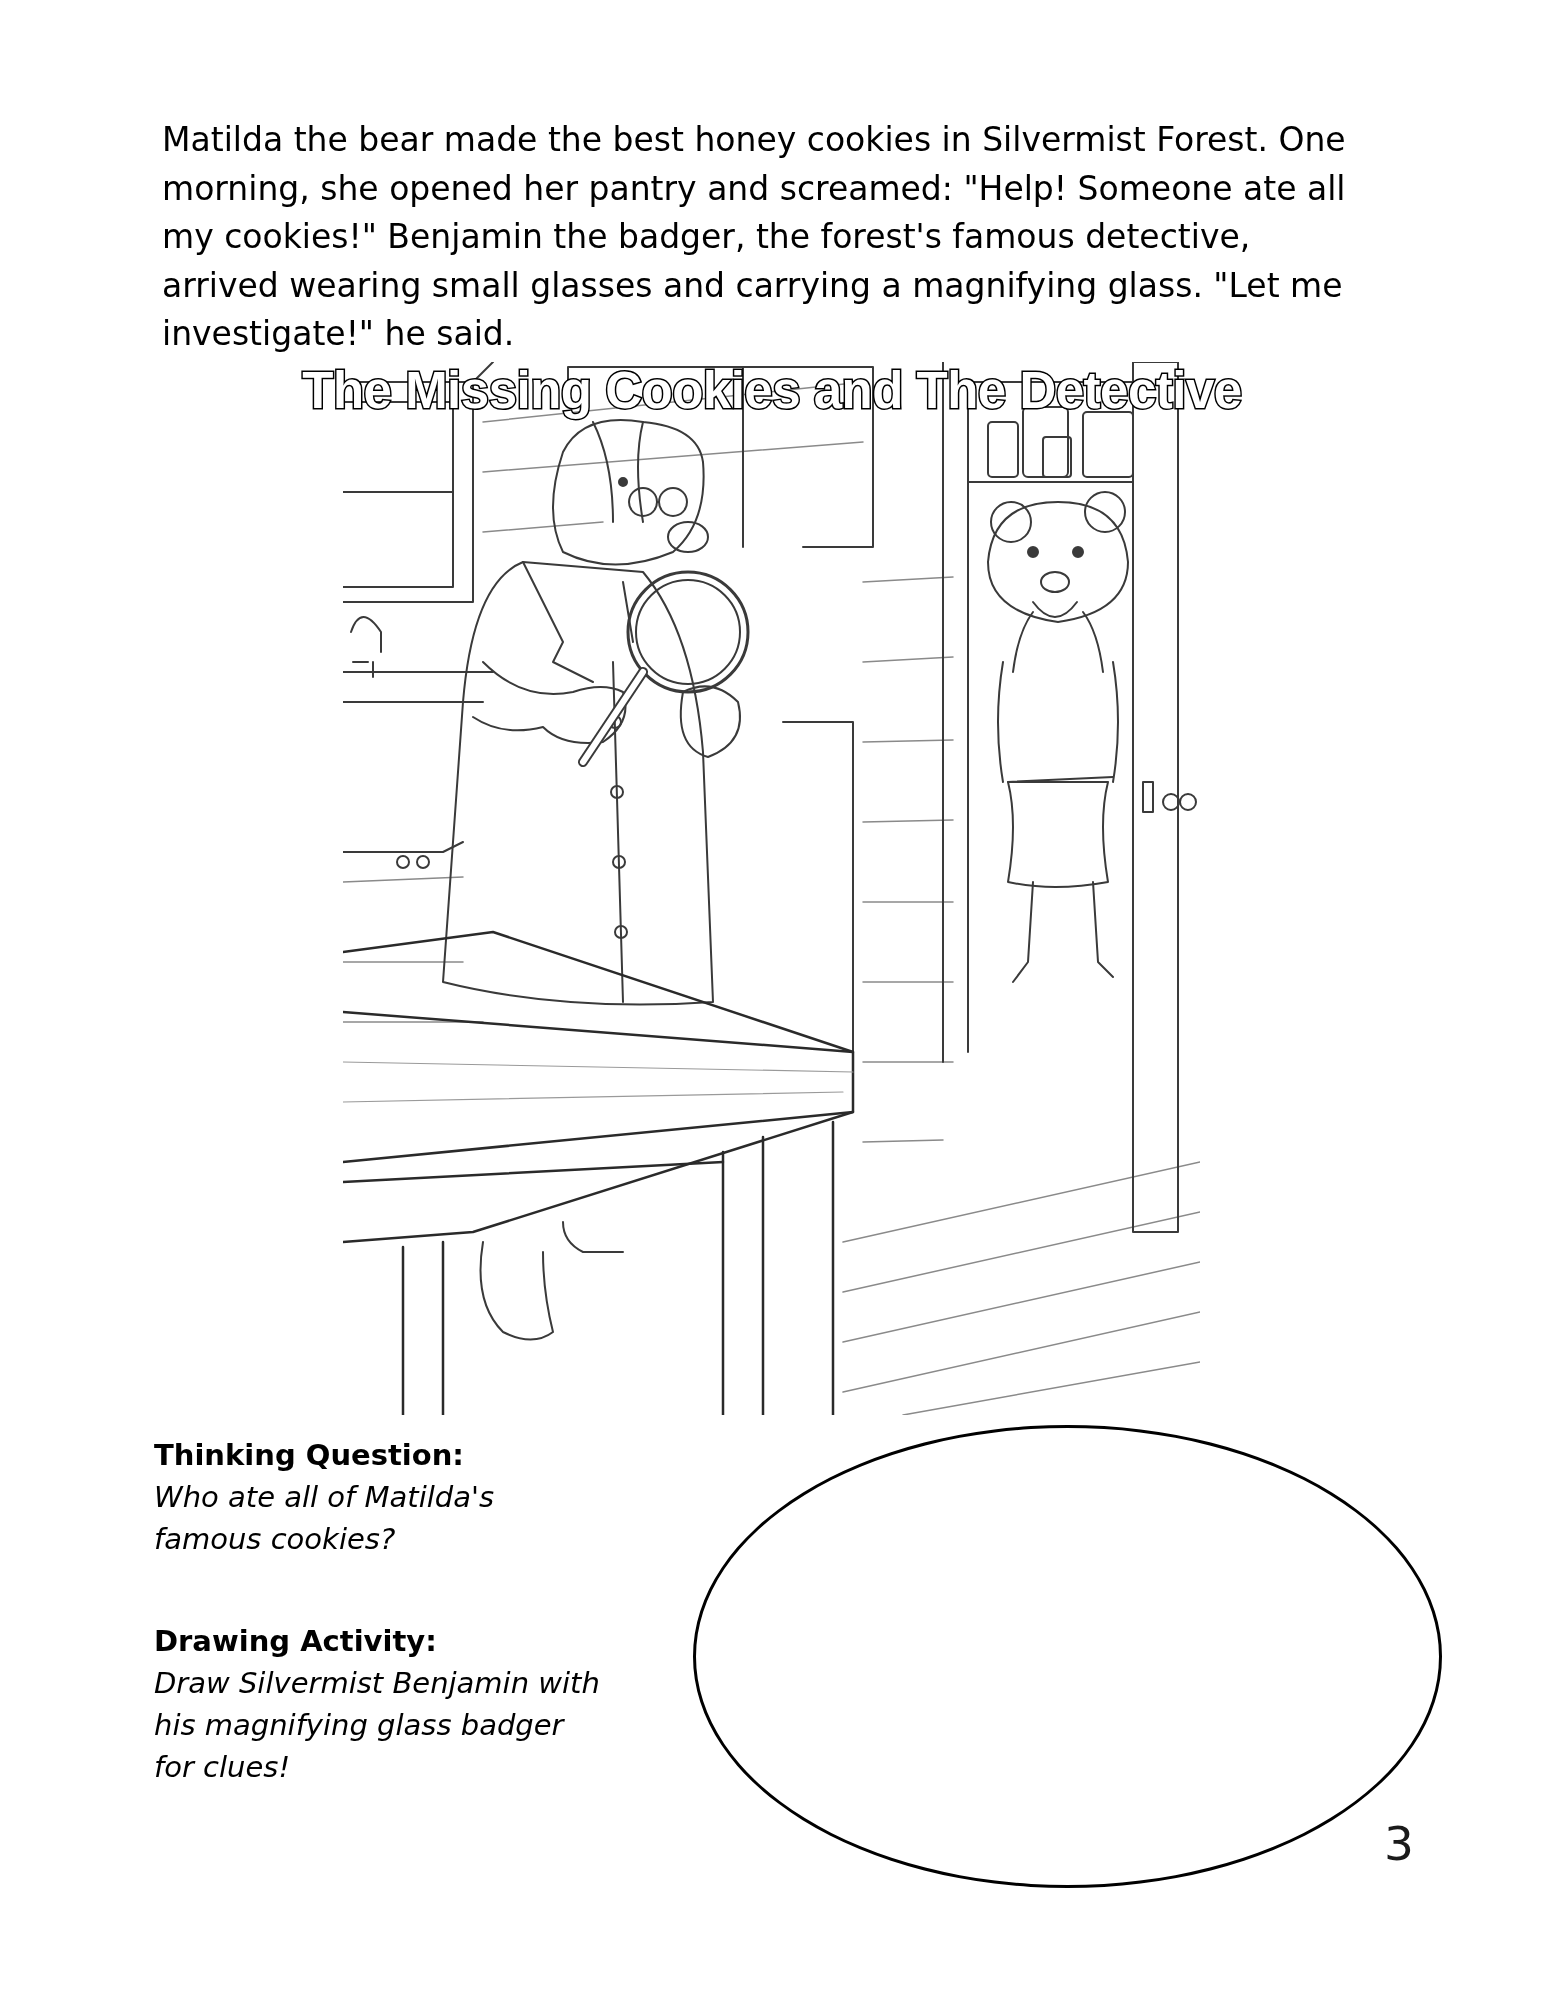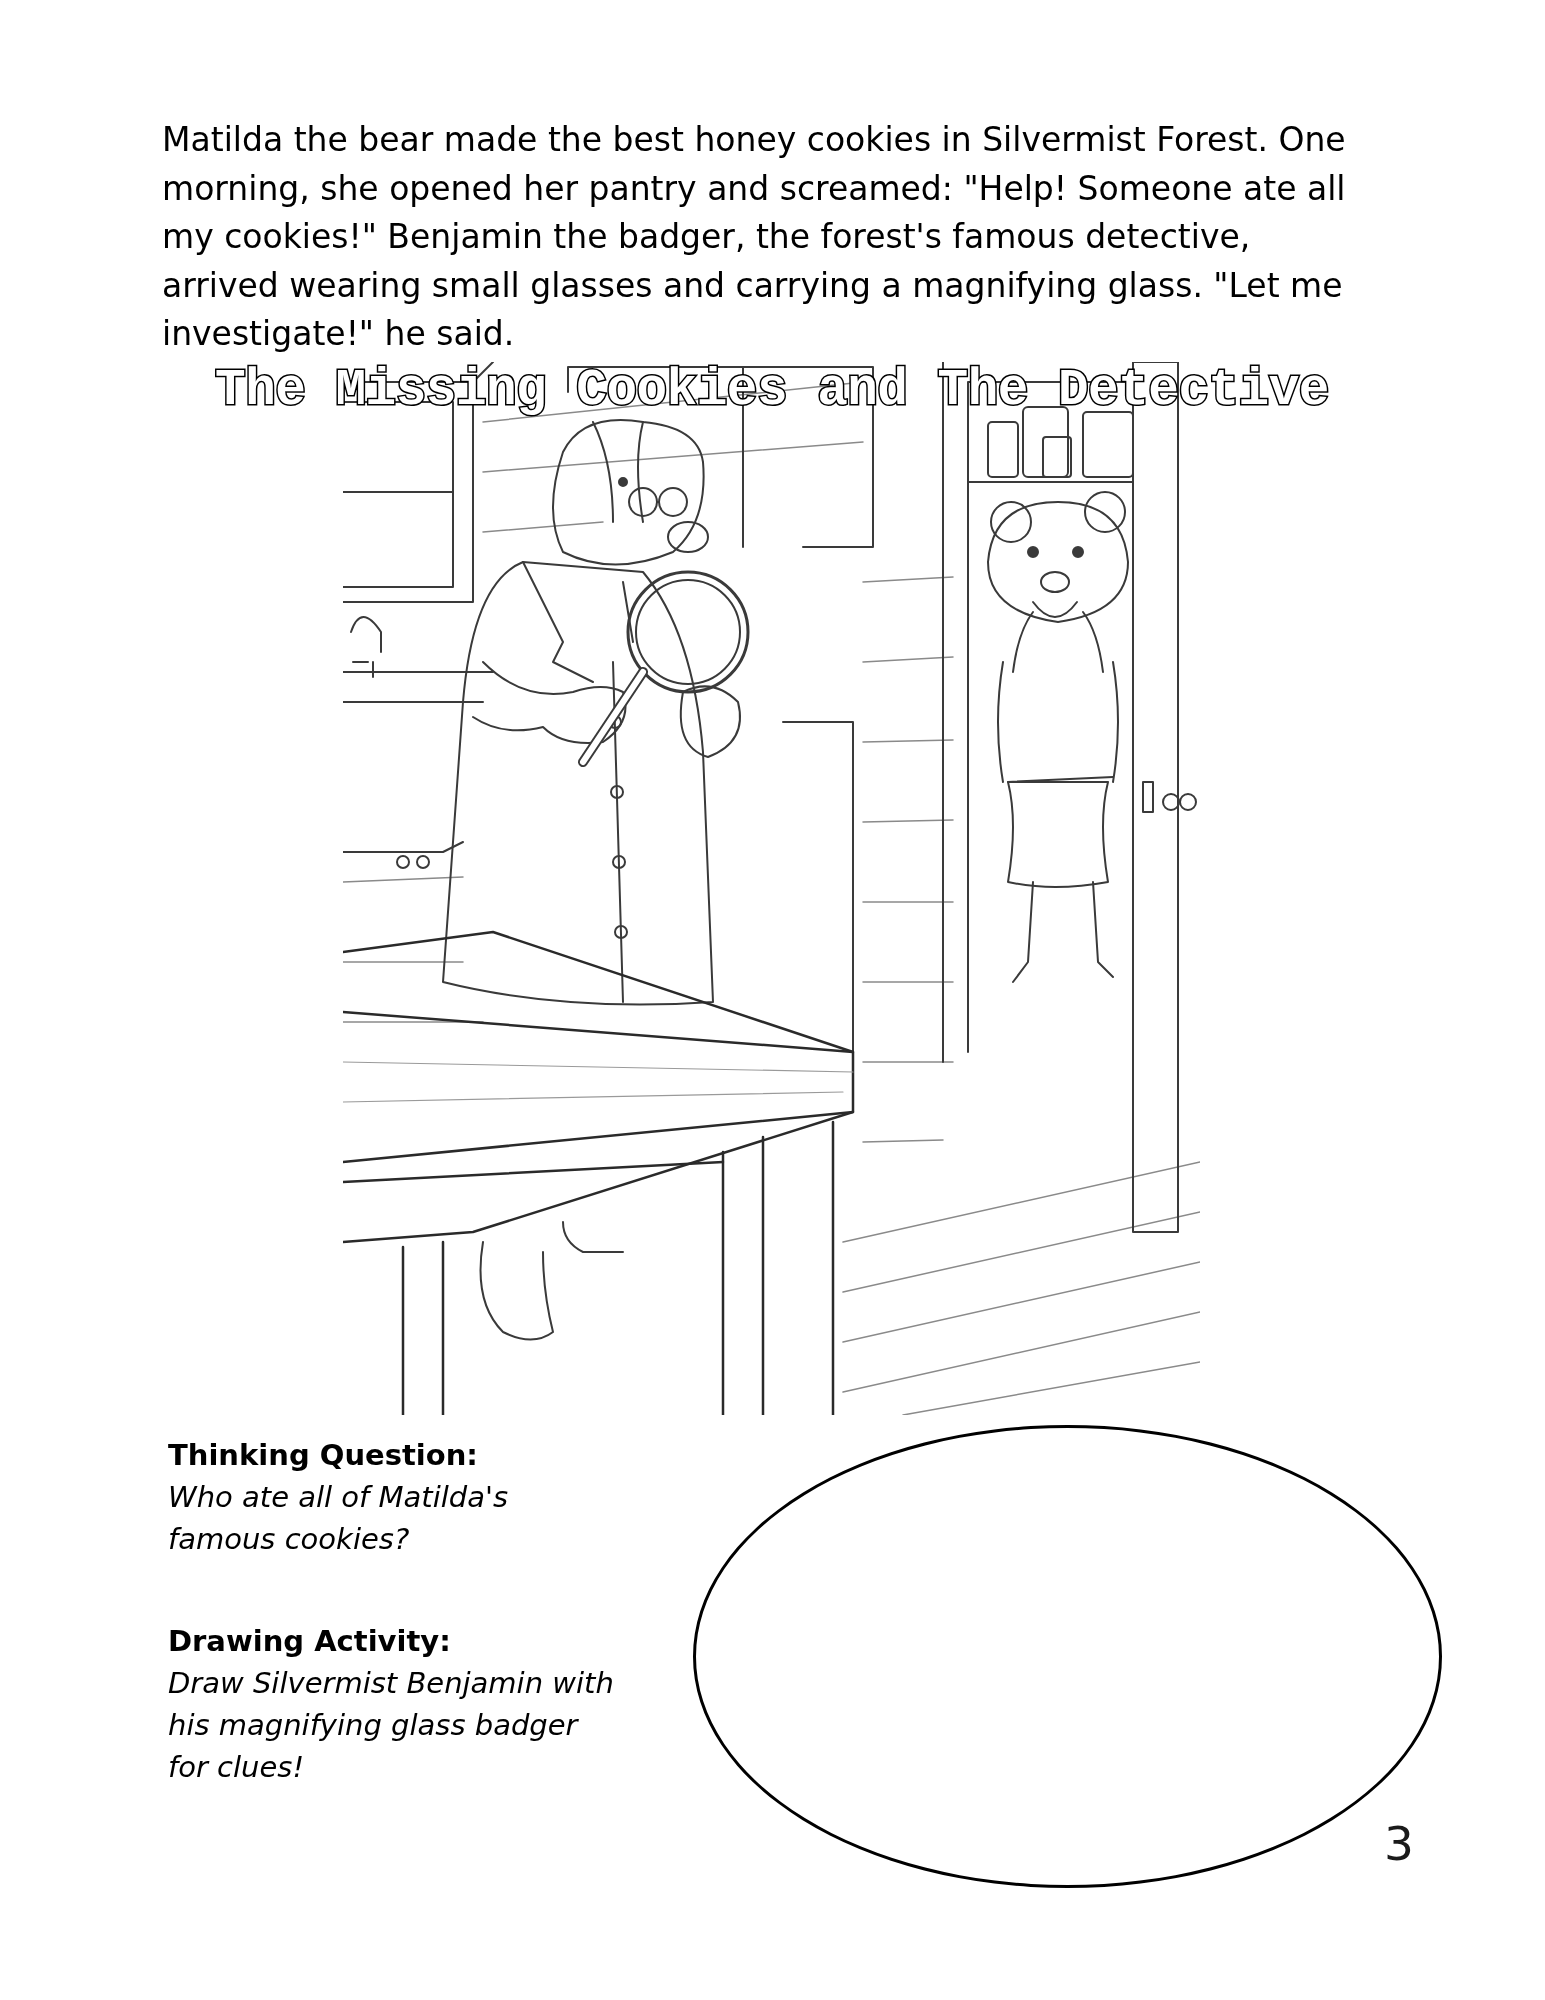--- a/index.html
+++ b/index.html
@@ -35,35 +35,35 @@
       height: 1053px;
     }
     .illustration svg { display: block; width: 100%; height: 100%; }
 
     .title {
       position: absolute;
       left: 192px;
       top: 358px;
       width: 1160px;
       text-align: center;
-      font-family: Liberation Mono, monospace;
+      font-family: Liberation Sans, sans-serif;
       font-weight: bold;
       font-size: 51px;
       line-height: 66px;
       letter-spacing: -0.5px;
       color: #ffffff;
       -webkit-text-stroke: 3px #000000;
       paint-order: stroke fill;
       white-space: nowrap;
       z-index: 3;
     }
 
     .activity {
       position: absolute;
-      left: 168px;
+      left: 154px;
       width: 500px;
     }
     .activity .heading {
       font-weight: bold;
       font-size: 29px;
       line-height: 42px;
       display: block;
     }
     .activity .body {
       font-size: 29px;

